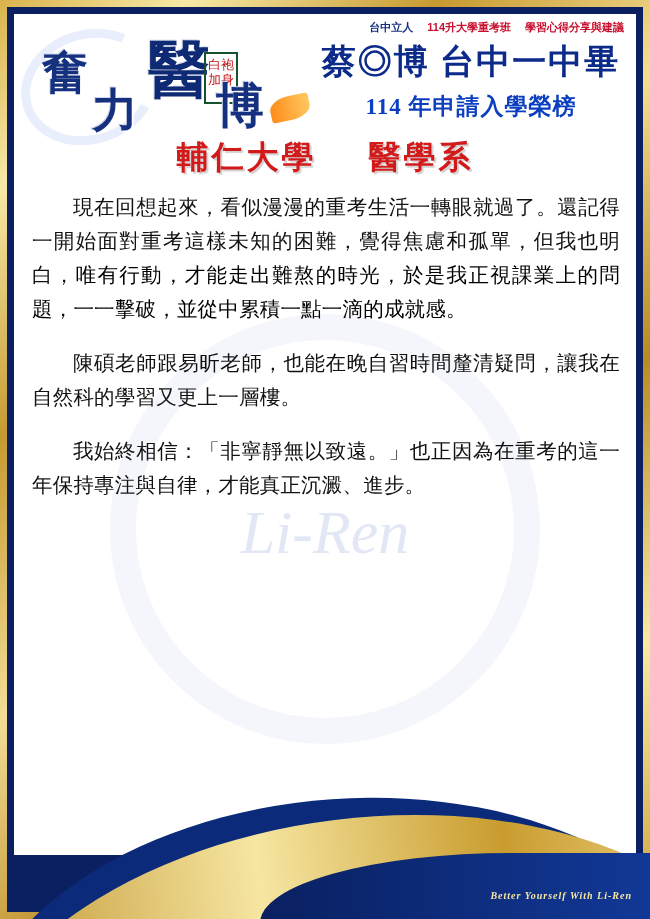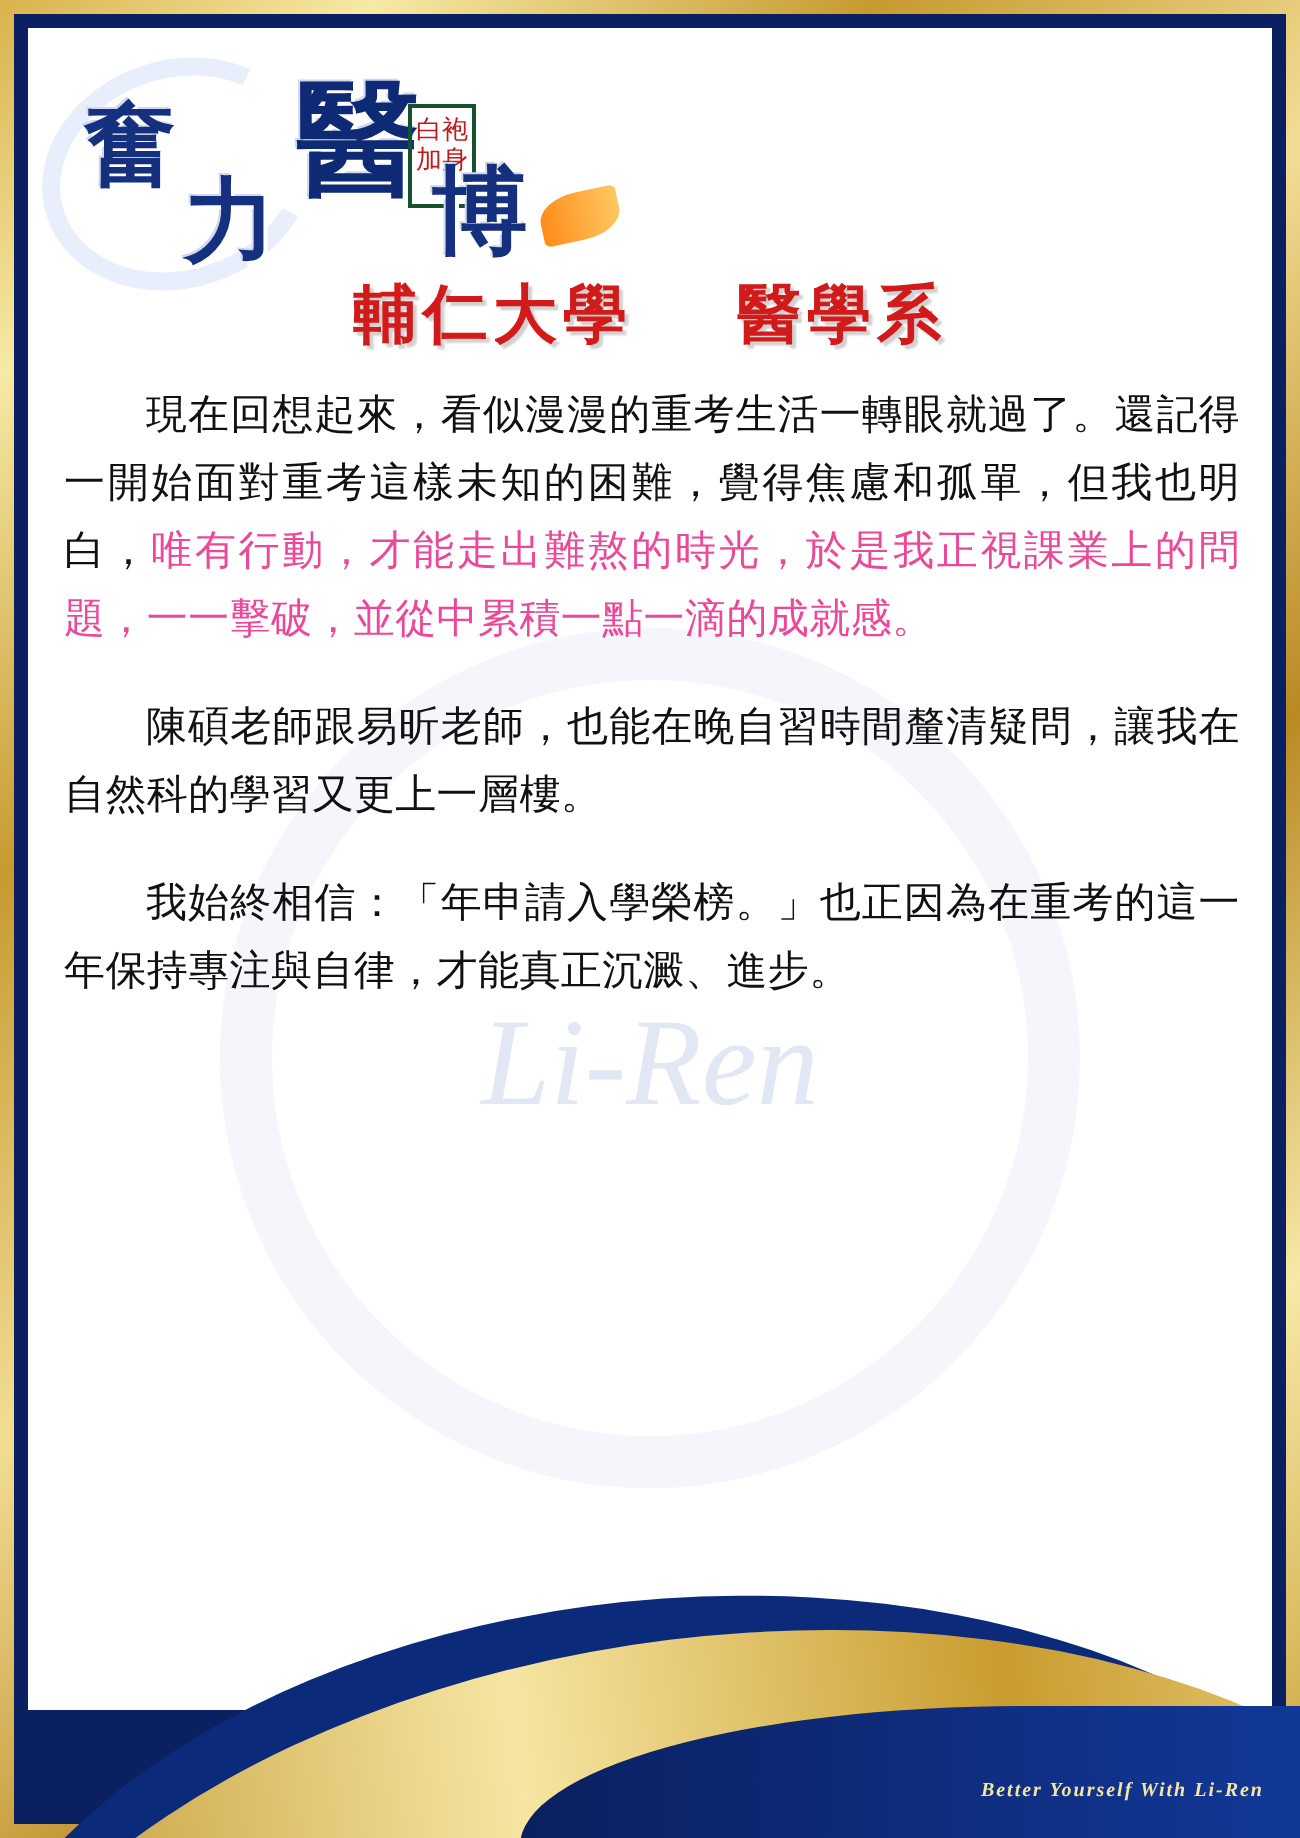--- a/index.html
+++ b/index.html
@@ -217,21 +217,21 @@
     padding: 10px 16px 0 18px;
     font-family: "DejaVu Sans", sans-serif;
     font-size: 20.5px;
     line-height: 34px;
     color: #111111;
     letter-spacing: 0.2px;
     text-align: justify;
   }
   .para { margin: 0 0 20px 0; text-indent: 2em; }
   .para.tight { margin-bottom: 18px; }
-  .red { color: #ec4899; }
+  .red { color: #000000; }
 </style>
 </head>
 <body>
 
 <div id="poster">
 
   <div class="gold-frame"></div>
   <div class="frame-inner-dark"></div>
 
   <div class="paper">
@@ -244,37 +244,46 @@
       <div class="logo-block">
         <div class="logo-swirl"></div>
         <div class="logo-ch logo-fen">奮</div>
         <div class="logo-ch logo-li">力</div>
         <div class="logo-ch logo-yi">醫</div>
         <div class="logo-stamp">白袍加身</div>
         <div class="logo-ch logo-bo">博</div>
         <div class="logo-orange"></div>
       </div>
 
+      <div class="head-right">
+        <div class="head-meta">
+          <span>台中立人</span>
+          <span class="meta-red">114升大學重考班</span>
+          <span class="meta-red">學習心得分享與建議</span>
+        </div>
+        <div class="head-name">蔡◎博  台中一中畢</div>
+        <div class="head-sub">114 年申請入學榮榜</div>
+      </div>
     </div>
 
     <div class="school-title">
       <span>輔仁大學</span>
       <span class="gap"></span>
       <span>醫學系</span>
     </div>
 
     <div class="body-text">
       <p class="para">
         <span>現在回想起來，看似漫漫的重考生活一轉眼就過了。還記得一開始面對重考這樣未知的困難，覺得焦慮和孤單，但我也明白，</span><span class="red">唯有行動，才能走出難熬的時光，於是我正視課業上的問題，一一擊破，並從中累積一點一滴的成就感。</span>
       </p>
       <p class="para">
         <span>陳碩老師跟易昕老師，也能在晚自習時間釐清疑問，讓我在自然科的學習又更上一層樓。</span>
       </p>
       <p class="para tight">
-        <span>我始終相信：「年申請入學榮榜。」也正因為在重考的這一年保持專注與自律，才能真正沉澱、進步。</span>
+        <span>我始終相信：「非寧靜無以致遠。」也正因為在重考的這一年保持專注與自律，才能真正沉澱、進步。</span>
       </p>
     </div>
 
   </div>
 
   <div class="swoosh1"></div>
   <div class="swoosh2"></div>
   <div class="swoosh3"></div>
   <div class="bottom-tagline">Better  Yourself  With  Li-Ren</div>
 

